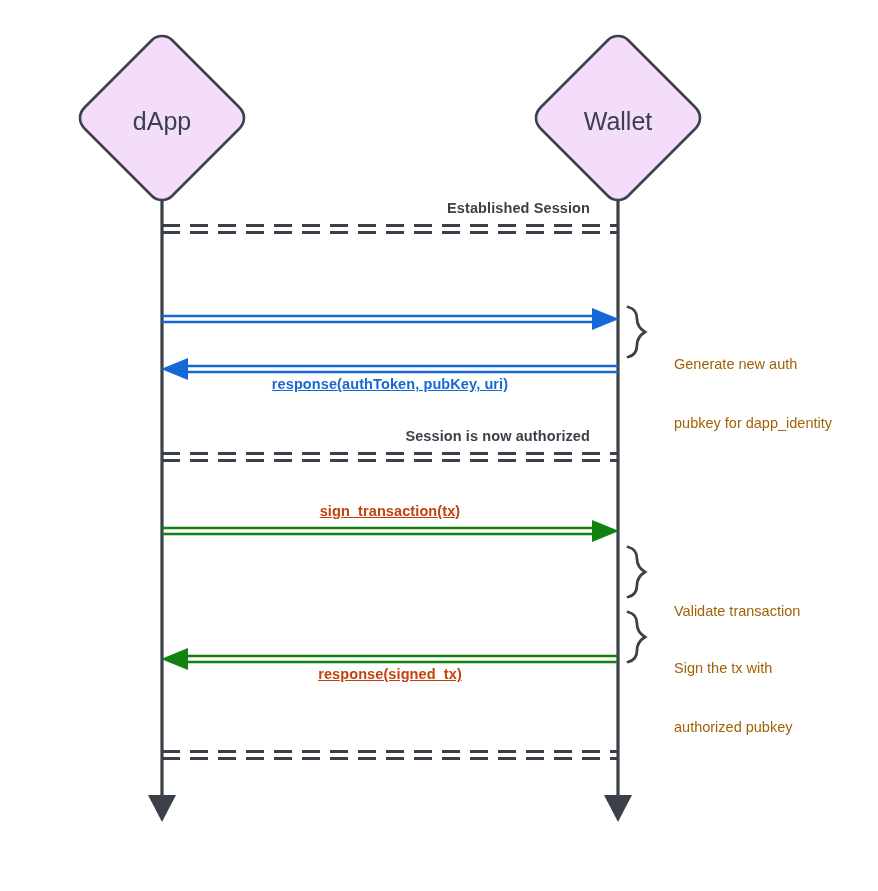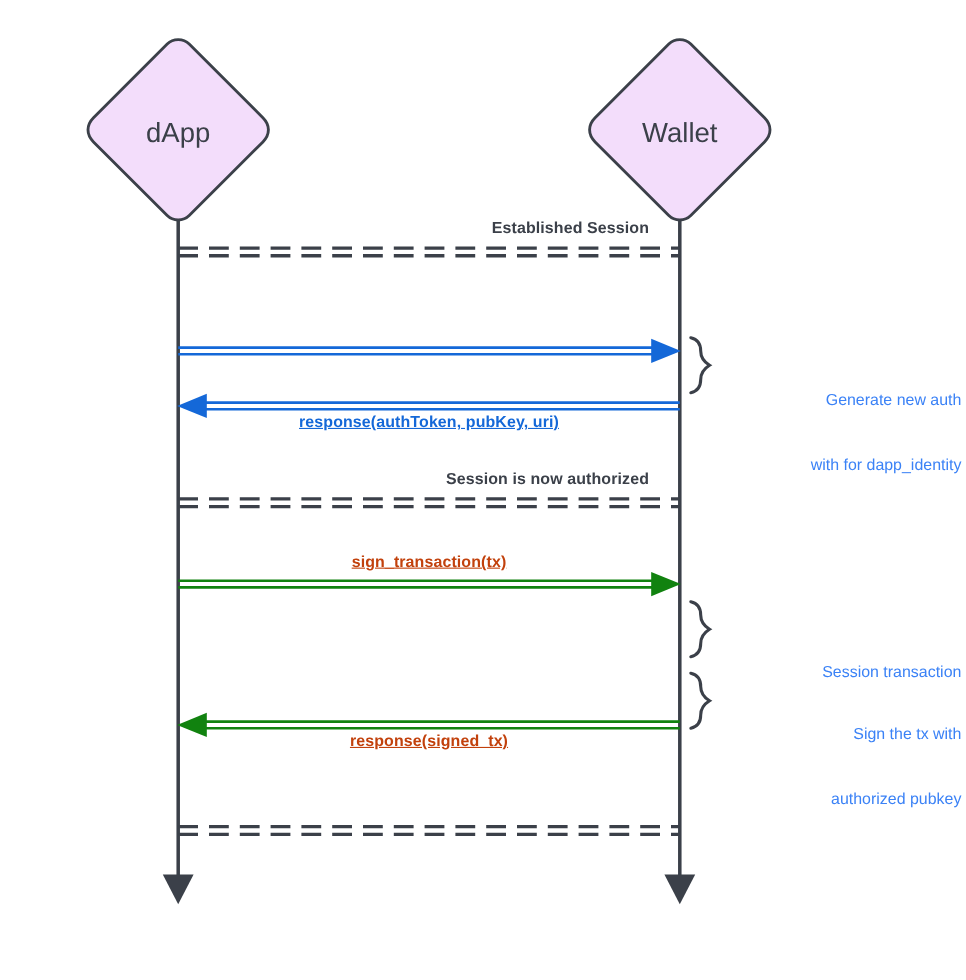--- a/index.html
+++ b/index.html
@@ -62,22 +62,22 @@
     font-weight: bold;
     text-align: center;
     letter-spacing: 0.1px;
   }
   .msg-label.blue { color: #1468d8; }
   .msg-label.green { color: #c2410c; text-decoration: underline; }
 
   .note-label {
     font-size: 14.5px;
     font-weight: 400;
-    color: #3b82f6;
-    text-align: right;
+    color: #a16207;
+    text-align: left;
     line-height: 1.35;
   }
 </style>
 </head>
 <body>
 
 <div id="diagram-canvas">
 
   <svg class="svg-layer" viewBox="0 0 878 891">
     <defs>
@@ -174,25 +174,25 @@
 
   <div class="txt sep-label" style="left:190px; top:200px; width:400px;">Established Session</div>
   <div class="txt sep-label" style="left:190px; top:428px; width:400px;">Session is now authorized</div>
 
   <div class="txt msg-label blue" style="left:190px; top:376px; width:400px;text-decoration:underline;">response(authToken, pubKey, uri)</div>
   <div class="txt msg-label green" style="left:190px; top:503px; width:400px;">sign_transaction(tx)</div>
   <div class="txt msg-label green" style="left:190px; top:666px; width:400px;">response(signed_tx)</div>
 
   <div class="txt note-label" style="left:674px; top:316px; width:200px;">
     <div>Generate new auth</div>
-    <div>with for dapp_identity</div>
+    <div>pubkey for dapp_identity</div>
   </div>
 
   <div class="txt note-label" style="left:674px; top:563px; width:200px;">
-    <div>Session transaction</div>
+    <div>Validate transaction</div>
   </div>
 
   <div class="txt note-label" style="left:674px; top:620px; width:200px;">
     <div>Sign the tx with</div>
     <div>authorized pubkey</div>
   </div>
 
 </div>
 
 </body></html>

